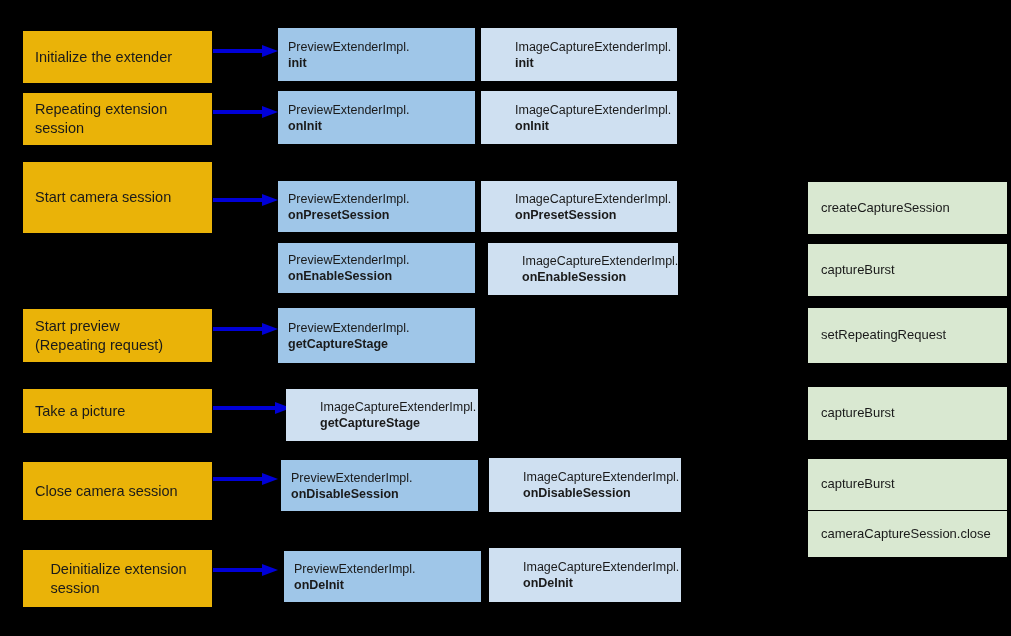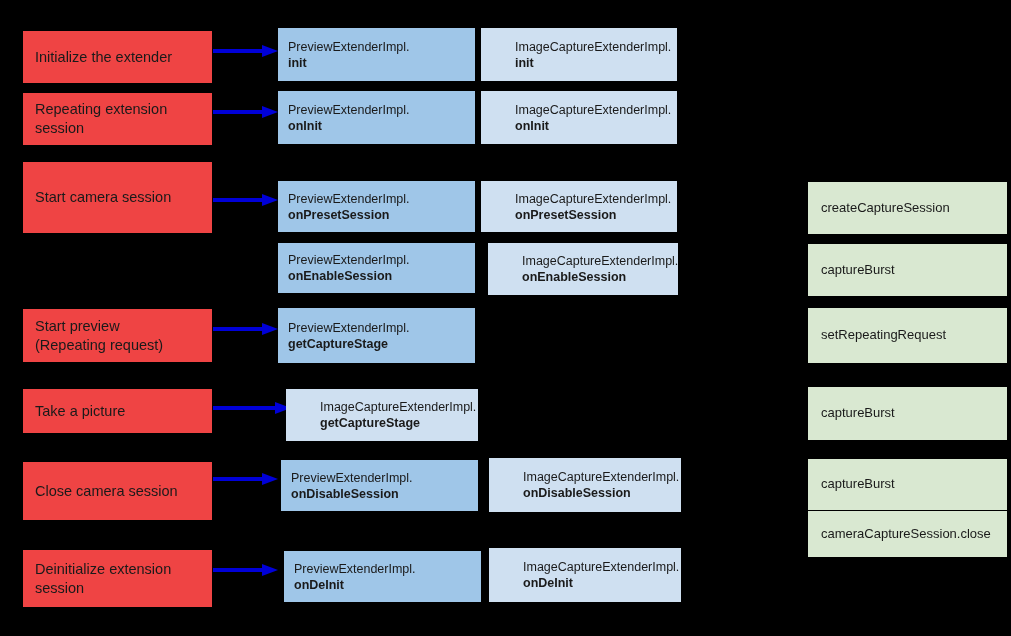--- a/index.html
+++ b/index.html
@@ -21,21 +21,21 @@
     position: absolute;
     box-sizing: border-box;
     padding: 0 10px;
     display: flex;
     flex-direction: column;
     justify-content: center;
     color: #1a1a1a;
     line-height: 1.28;
   }
   .box.stage {
-    background: #ef4444;
+    background: #eab308;
     font-size: 14.5px;
     padding-left: 12px;
   }
   .box.api-dark {
     background: #9fc6e8;
     font-size: 12.5px;
   }
   .box.api-light {
     background: #cfe0f1;
     font-size: 12.5px;
@@ -84,21 +84,21 @@
       <div class="box stage" style="left: 23px; top: 309px; width: 189px; height: 53px;">
         <span class="stage-label">Start preview
 (Repeating request)</span>
       </div>
       <div class="box stage" style="left: 23px; top: 389px; width: 189px; height: 44px;">
         <span class="stage-label">Take a picture</span>
       </div>
       <div class="box stage" style="left: 23px; top: 462px; width: 189px; height: 58px;">
         <span class="stage-label">Close camera session</span>
       </div>
-      <div class="box stage" style="left: 23px; top: 550px; width: 189px; height: 57px;">
+      <div class="box stage" style="left: 23px; top: 550px; width: 189px; height: 57px; align-items: center;">
         <span class="stage-label">Deinitialize extension
 session</span>
       </div>
     </div>
   <div id="layer-arrows">
       <div class="arrow" style="left: 213px; top: 45px; width: 65px;">
         <svg width="65" height="12" viewBox="0 0 65 12">
           <rect x="0" y="4" width="49" height="4" fill="#0000d8"></rect>
           <polygon points="49,0 65,6 49,12" fill="#0000d8"></polygon>
         </svg>

